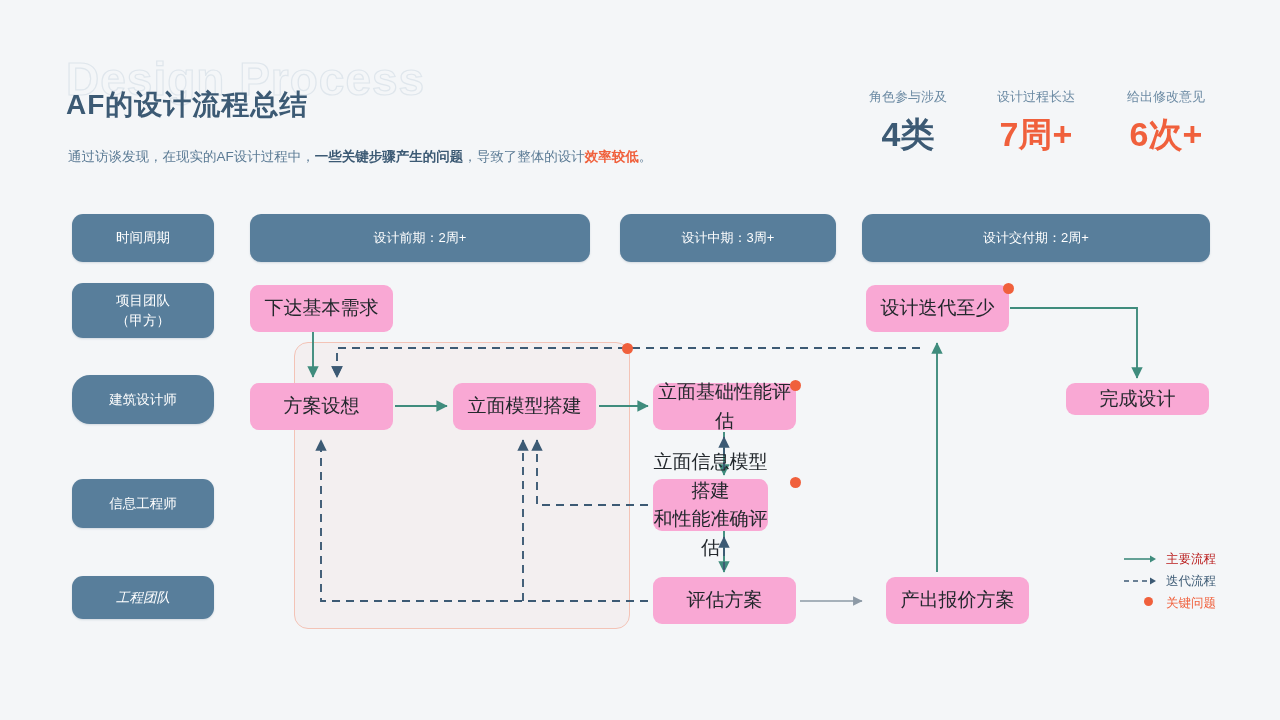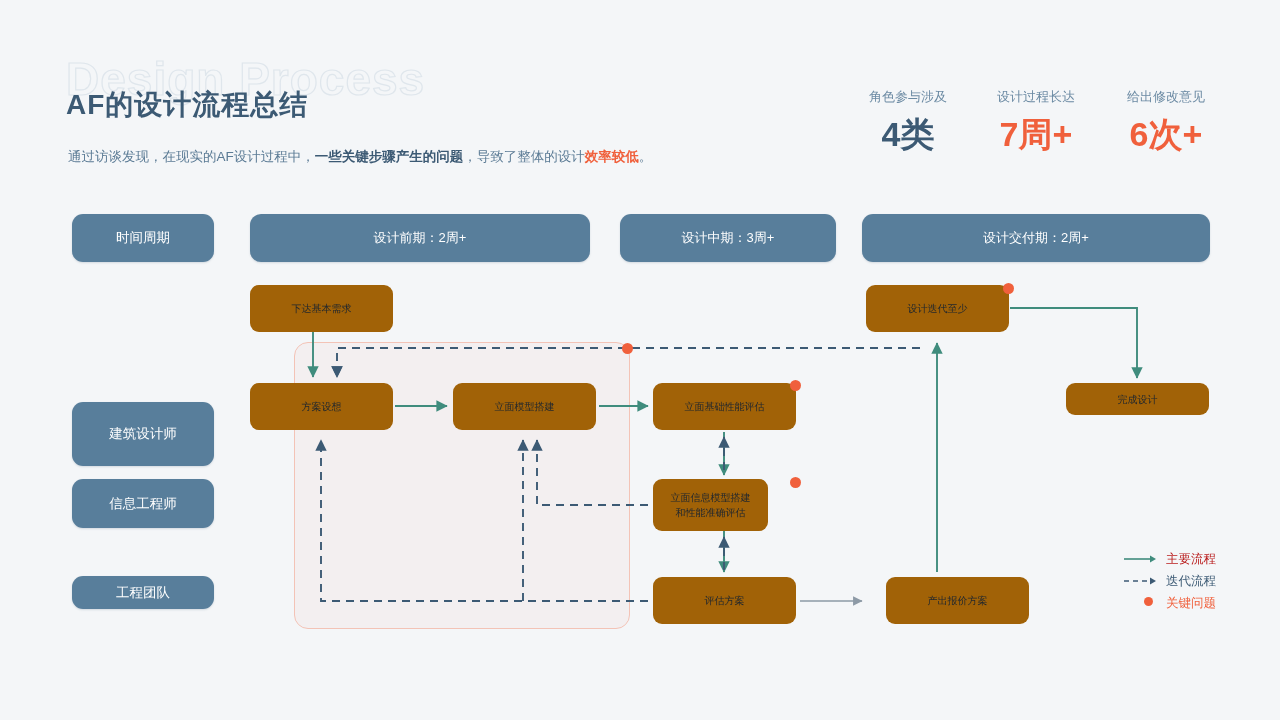--- a/index.html
+++ b/index.html
@@ -56,24 +56,24 @@
     background: #587e9b; color: #fff;
     border-radius: 11px;
     display: flex; align-items: center; justify-content: center;
     font-size: 13px;
     box-shadow: 0 1px 2px rgba(60,90,116,.18);
   }
 
   
   .node {
     position: absolute;
-    background: #a16207; color: #23282d;
+    background: #f9a8d4; color: #23282d;
     border-radius: 9px;
     display: flex; align-items: center; justify-content: center;
-    font-size: 10px; line-height: 1.5; text-align: center;
+    font-size: 19px; line-height: 1.5; text-align: center;
   }
   .dot {
     position: absolute; width: 11px; height: 11px;
     border-radius: 50%; background: #f0603c;
   }
 
   
   .hl-region {
     position: absolute; left: 294px; top: 342px;
     width: 336px; height: 287px;
@@ -116,23 +116,25 @@
     <div class="val orange">7周+</div>
   </div>
   <div class="stat" style="left:1110px; top:88px; width:112px;">
     <div class="cap">给出修改意见</div>
     <div class="val orange">6次+</div>
   </div>
 
   <div class="hl-region"></div>
 
   <div class="role" style="top:214px; height:48px;">时间周期</div>
-  <div class="role" style="top:402px; height:64px;">建筑设计师</div>
+  <div class="role" style="top:283px; height:55px; white-space:pre-line;">项目团队
+（甲方）</div>
+  <div class="role" style="top:375px; height:49px;border-radius:18px;">建筑设计师</div>
   <div class="role" style="top:479px; height:49px;">信息工程师</div>
-  <div class="role" style="top:576px; height:33px;">工程团队</div>
+  <div class="role" style="top:576px; height:43px;font-style:italic;">工程团队</div>
 
   <div class="phase" style="left:250px; width:340px;">设计前期：2周+</div>
   <div class="phase" style="left:620px; width:216px;">设计中期：3周+</div>
   <div class="phase" style="left:862px; width:348px;">设计交付期：2周+</div>
 
   <svg id="wires" viewBox="0 0 1280 720">
     <defs>
       <marker id="ah-teal" markerWidth="7" markerHeight="7" refX="5.6" refY="3" orient="auto">
         <path d="M0,0 L6,3 L0,6 z" fill="#3f8c7d"></path>
       </marker>

